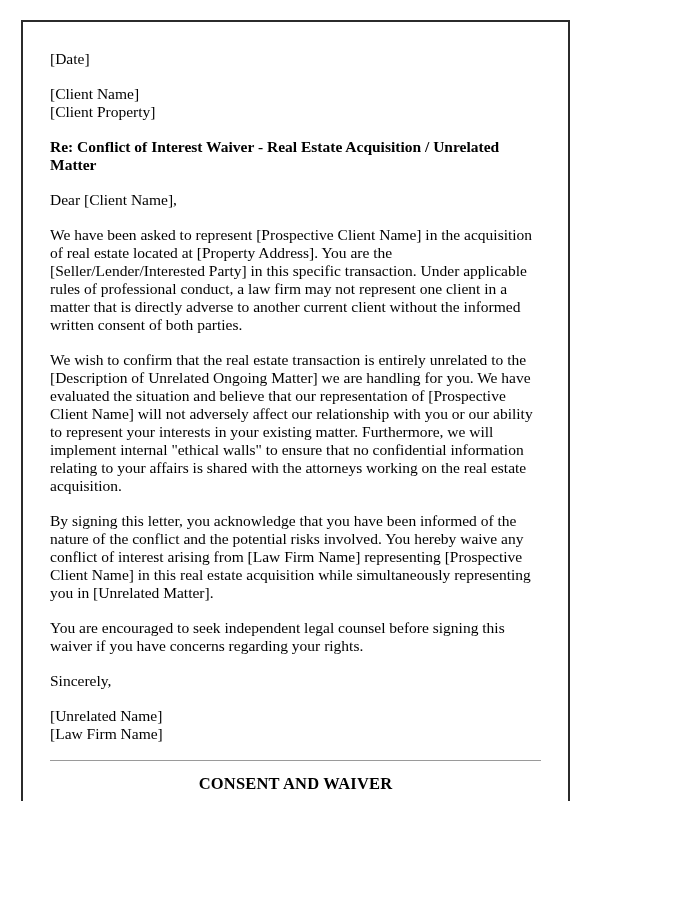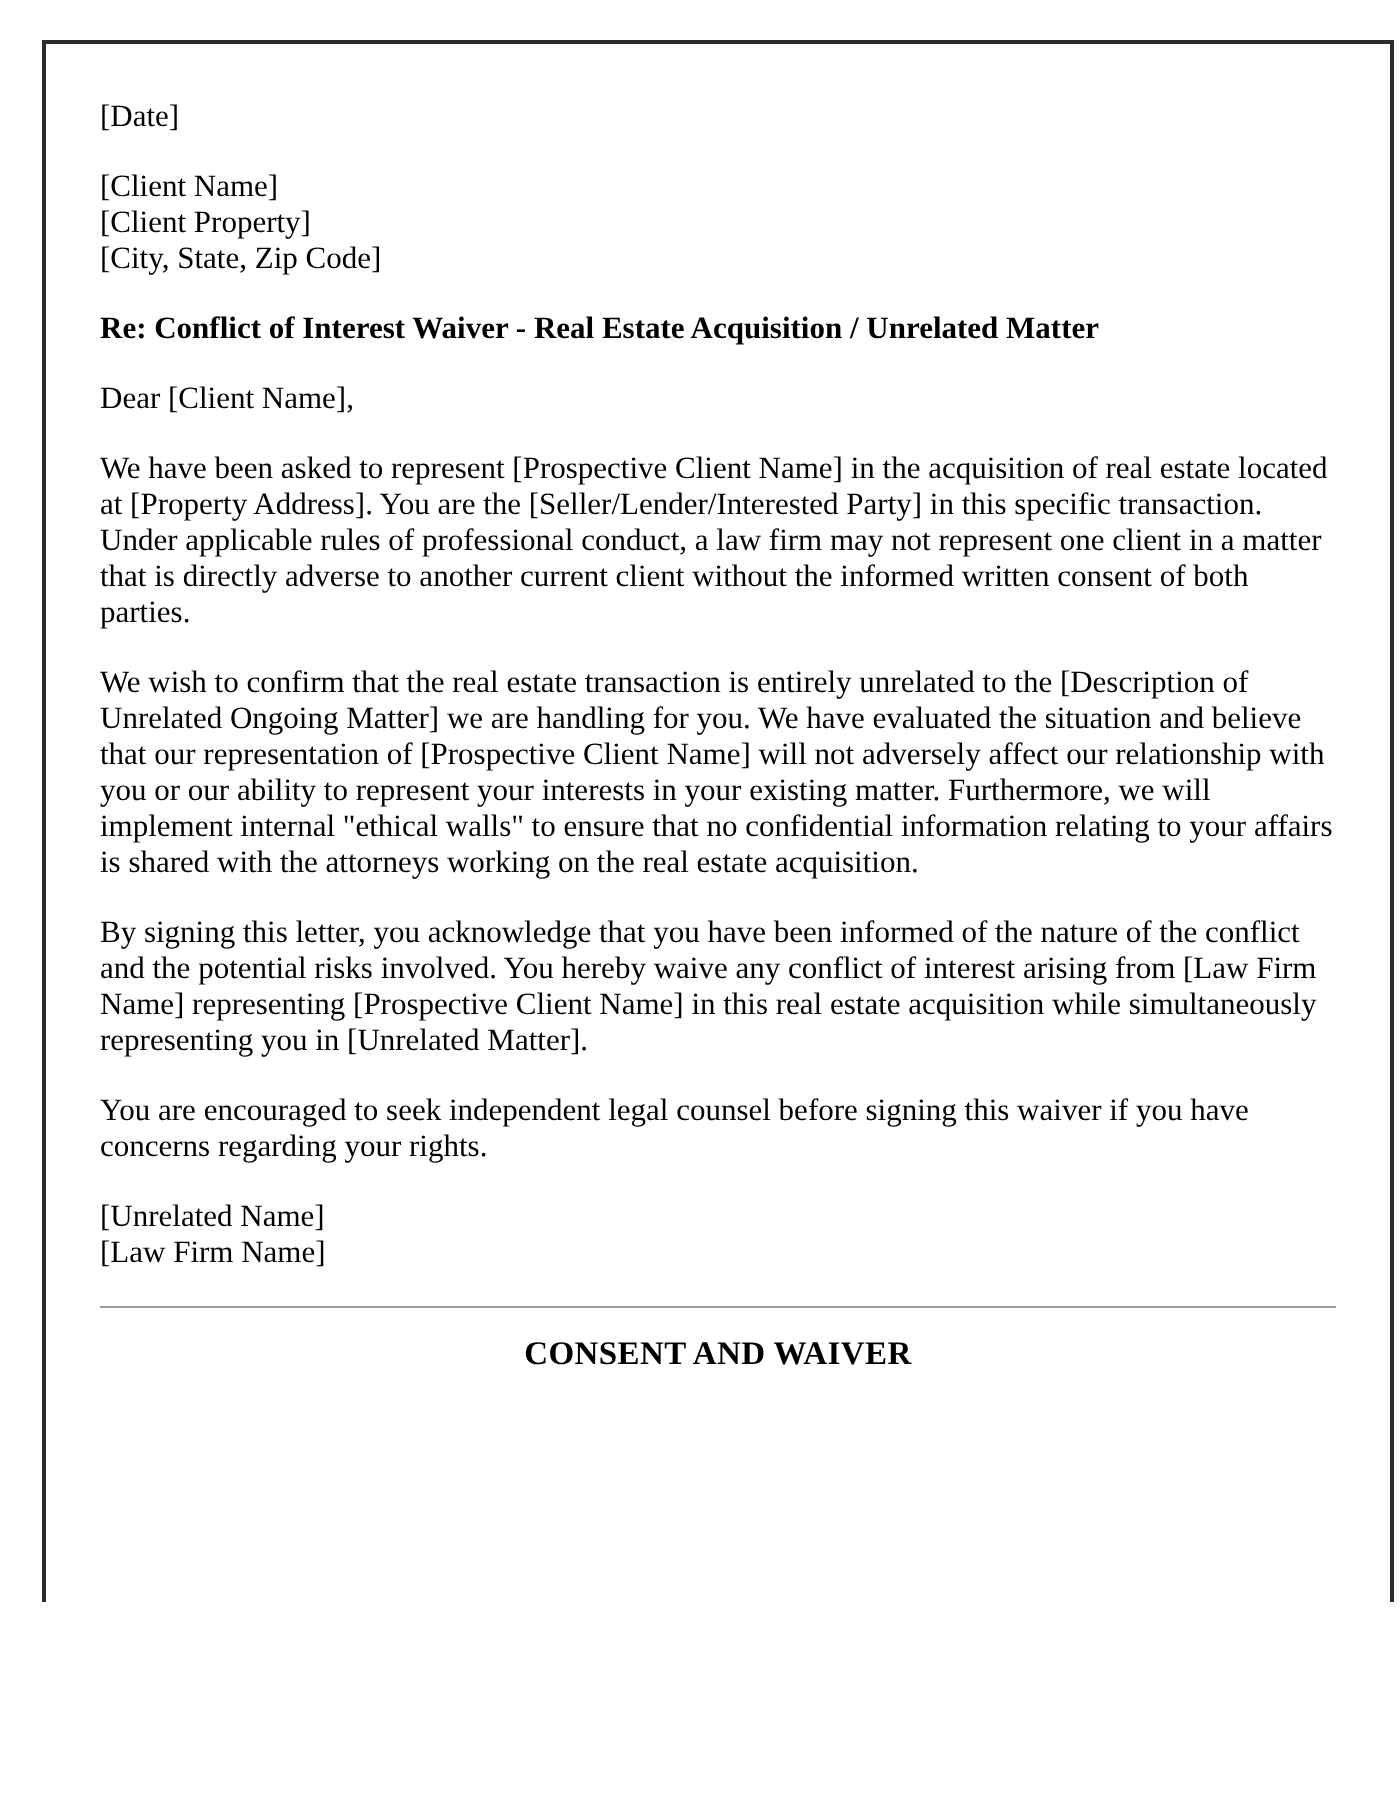--- a/index.html
+++ b/index.html
@@ -7,21 +7,21 @@
     padding: 0;
     background: #ffffff;
     width: 700px;
     height: 900px;
     overflow: hidden;
   }
   .page {
     position: absolute;
     left: 21px;
     top: 20px;
-    width: 676px;
+    width: 549px;
     height: 781px;
     box-sizing: border-box;
     border-top: 2px solid #2b2b2b;
     border-left: 2px solid #2b2b2b;
     border-right: 2px solid #2b2b2b;
     border-bottom: none;
     background: #ffffff;
     padding: 28px 27px 0 27px;
     font-family: "Liberation Serif", "DejaVu Serif", serif;
     font-size: 15.5px;
@@ -57,36 +57,36 @@
 </head>
 <body>
 
 <div class="page">
 
   <p>[Date]</p>
 
   <div class="addr-block">
     <div>[Client Name]</div>
     <div>[Client Property]</div>
-    <div>[City, State, Zip Code]</div>
   </div>
 
   <p class="subject">Re: Conflict of Interest Waiver - Real Estate Acquisition / Unrelated Matter</p>
 
   <p>Dear [Client Name],</p>
 
 
   <p>We have been asked to represent [Prospective Client Name] in the acquisition of real estate located at [Property Address]. You are the [Seller/Lender/Interested Party] in this specific transaction. Under applicable rules of professional conduct, a law firm may not represent one client in a matter that is directly adverse to another current client without the informed written consent of both parties.</p>
 
   <p>We wish to confirm that the real estate transaction is entirely unrelated to the [Description of Unrelated Ongoing Matter] we are handling for you. We have evaluated the situation and believe that our representation of [Prospective Client Name] will not adversely affect our relationship with you or our ability to represent your interests in your existing matter. Furthermore, we will implement internal "ethical walls" to ensure that no confidential information relating to your affairs is shared with the attorneys working on the real estate acquisition.</p>
 
   <p>By signing this letter, you acknowledge that you have been informed of the nature of the conflict and the potential risks involved. You hereby waive any conflict of interest arising from [Law Firm Name] representing [Prospective Client Name] in this real estate acquisition while simultaneously representing you in [Unrelated Matter].</p>
 
   <p>You are encouraged to seek independent legal counsel before signing this waiver if you have concerns regarding your rights.</p>
 
+  <p>Sincerely,</p>
 
   <div class="sig-block">
     <div>[Unrelated Name]</div>
     <div>[Law Firm Name]</div>
   </div>
 
   <hr class="divider">
 
   <p class="section-heading">CONSENT AND WAIVER</p>
 

